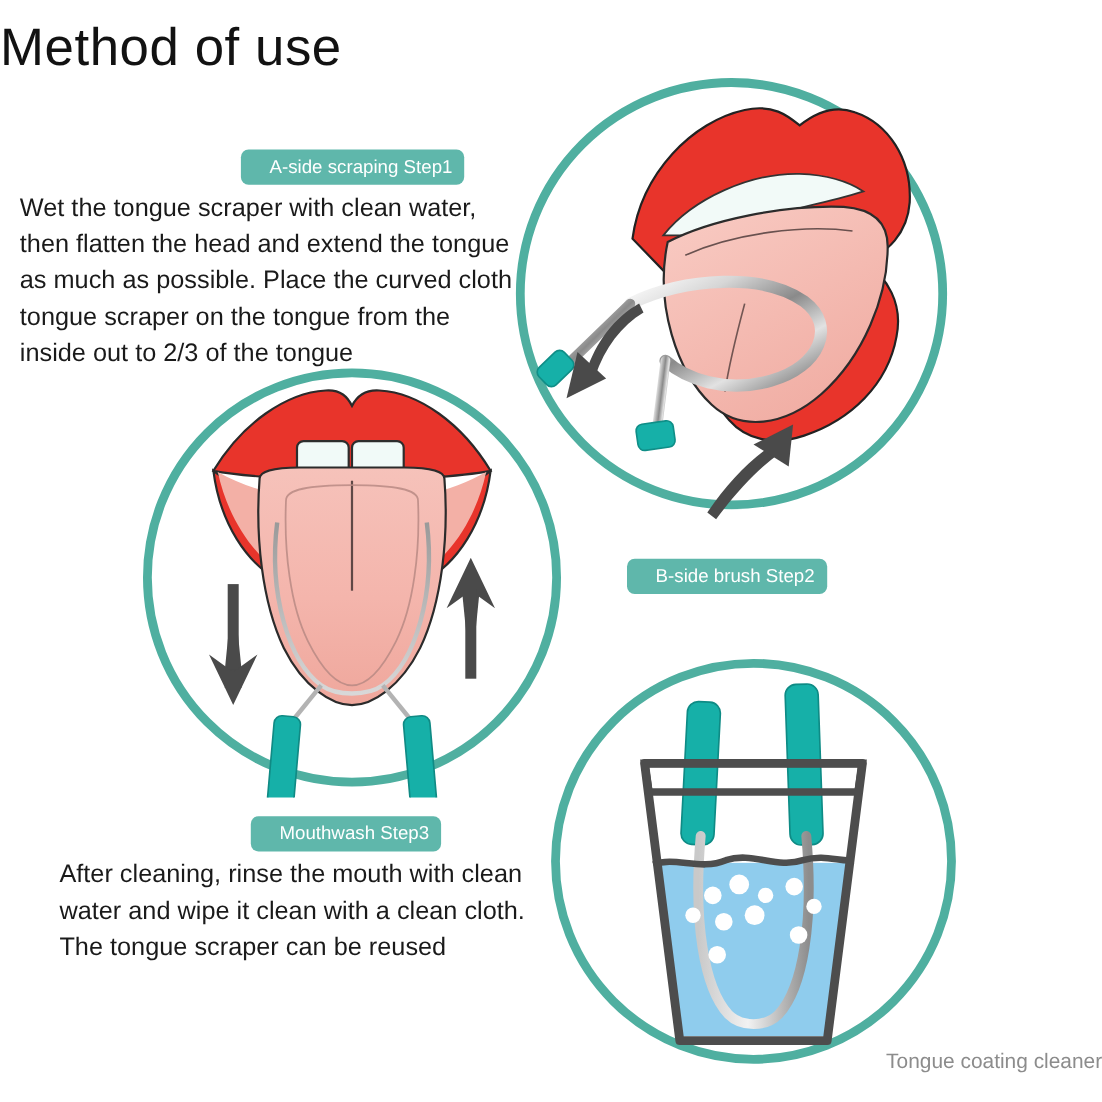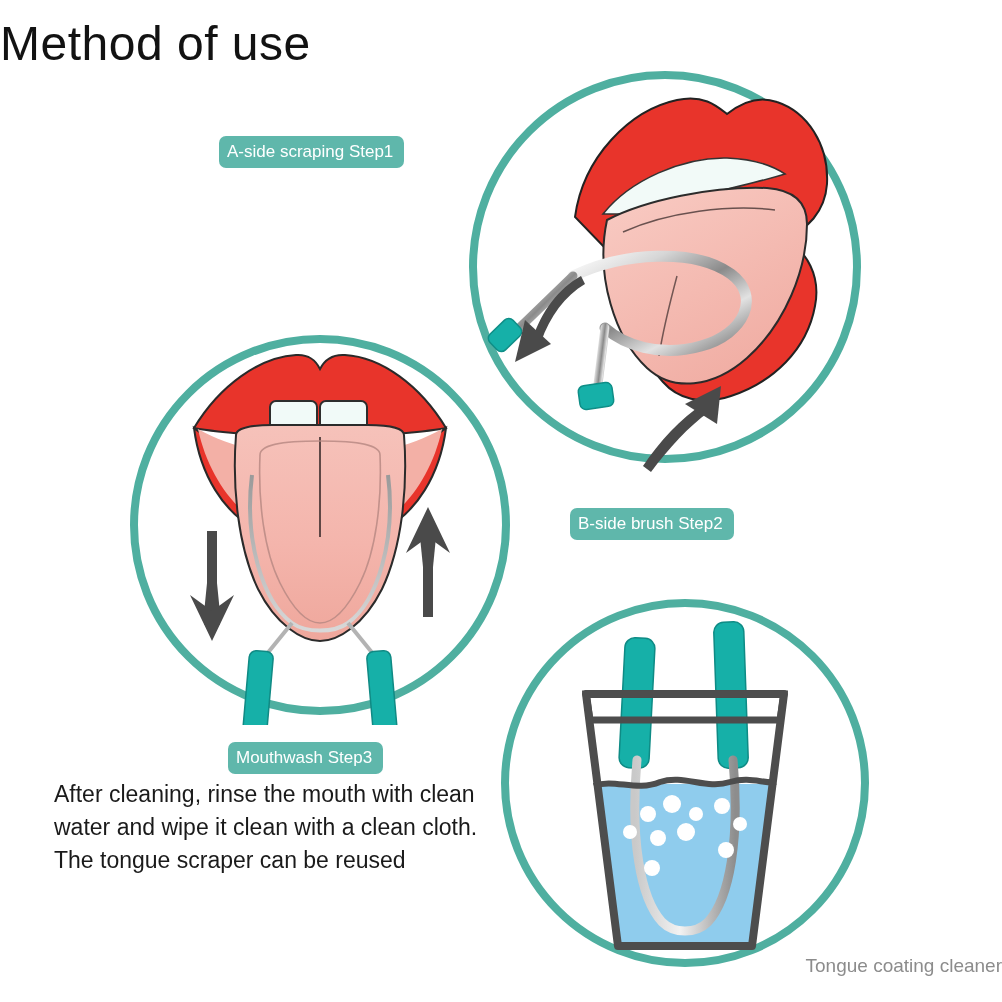--- a/index.html
+++ b/index.html
@@ -22,21 +22,21 @@
     letter-spacing:0.5px;
   }
 
   
   .badge{
     position:absolute;
     background:#5FB7AB;
     color:#ffffff;
     font-size:17px;
     line-height:1;
-    padding:7px 11px 8px 8px;
+    padding:7px 11px 8px 26px;
     border-radius:7px;
     white-space:nowrap;
   }
   #badge1{left:219px;top:136px;}
   #badge2{left:570px;top:472px;margin-top:36px;}
   #badge3{left:228px;top:742px;}
 
   
   .para{
     position:absolute;
@@ -213,20 +213,25 @@
 
       <path d="M104 198 C124 190 146 204 170 194 C194 186 216 202 240 194 C260 188 274 196 286 194" fill="none" stroke="#4D4D4D" stroke-width="6" stroke-linejoin="round"></path>
 
       <path d="M96 106 L294 106 L262 358 L128 358 Z" fill="none" stroke="#4D4D4D" stroke-width="8" stroke-linejoin="round"></path>
 
       <path d="M96 106 L294 106 L290 132 L100 132 Z" fill="none" stroke="#4D4D4D" stroke-width="7"></path>
     </svg>
   </div>
 
   <div class="badge" id="badge1">A-side scraping Step1</div>
+  <div class="para" id="para1">Wet the tongue scraper with clean water,
+then flatten the head and extend the tongue
+as much as possible. Place the curved cloth
+tongue scraper on the tongue from the
+inside out to 2/3 of the tongue</div>
 
   <div class="badge" id="badge2">B-side brush Step2</div>
 
   <div class="badge" id="badge3">Mouthwash Step3</div>
   <div class="para" id="para3">After cleaning, rinse the mouth with clean
 water and wipe it clean with a clean cloth.
 The tongue scraper can be reused</div>
 
   <div class="footer">Tongue coating cleaner</div>
 

